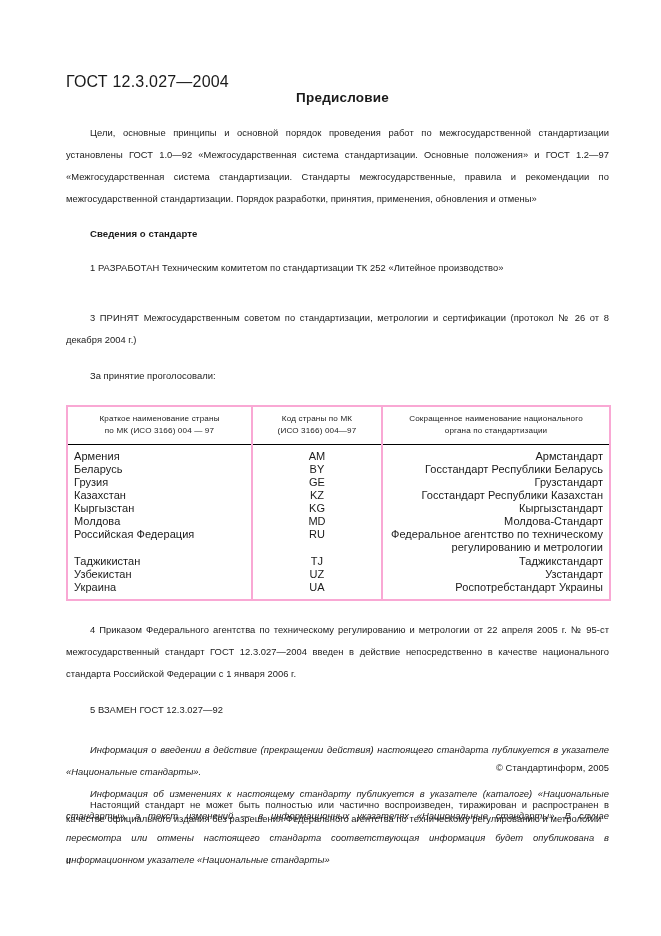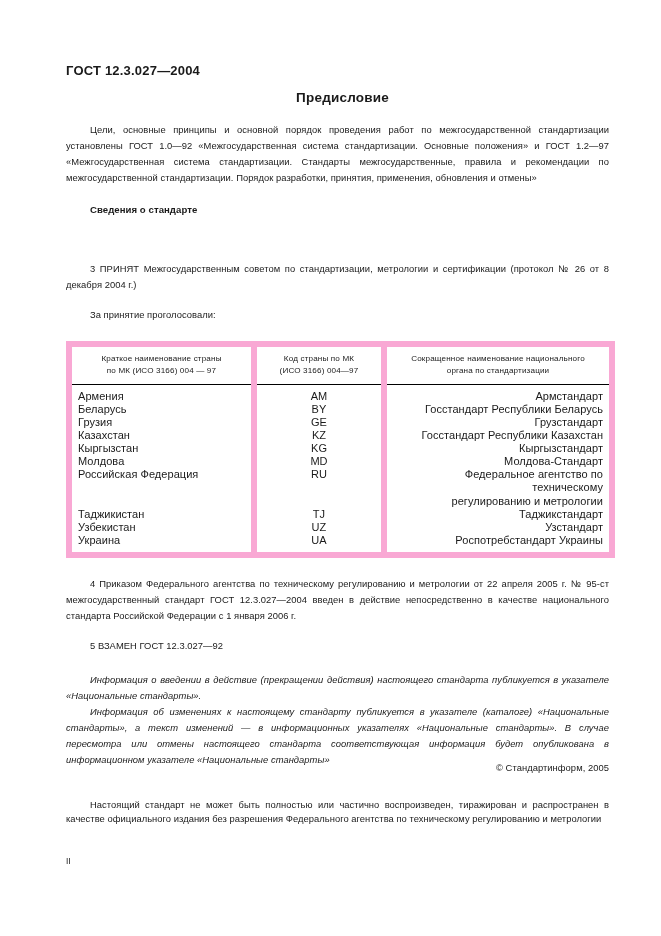--- a/index.html
+++ b/index.html
@@ -16,23 +16,23 @@
     overflow: hidden;
   }
   .page {
     position: absolute;
     inset: 0;
     background: #ffffff;
   }
   .header-code {
     position: absolute;
     left: 66px;
-    top: 63px;
-    font-size: 13px;
-    font-weight: bold;
+    top: 73px;
+    font-size: 16px;
+    font-weight: normal;
     letter-spacing: 0.2px;
   }
   .doc-title {
     position: absolute;
     left: 0;
     right: 0;
     top: 90px;
     text-align: center;
     font-size: 13.5px;
     font-weight: bold;
@@ -41,21 +41,21 @@
   }
   .content {
     position: absolute;
     left: 66px;
     top: 122px;
     width: 543px;
   }
   p.body-par {
     margin: 0;
     font-size: 9.4px;
-    line-height: 16px;
+    line-height: 22px;
     text-align: justify;
     text-indent: 24px;
     letter-spacing: 0.04px;
   }
   p.italic { font-style: italic; }
   .sec-head {
     margin: 0;
     font-size: 9.6px;
     font-weight: bold;
     text-indent: 24px;
@@ -65,21 +65,21 @@
   .gap-14 { height: 14px; }
 
   
   table.vote-table {
     border-collapse: collapse;
     width: 543px;
     margin: 0;
     table-layout: fixed;
   }
   table.vote-table, table.vote-table td, table.vote-table th {
-    border: 6px solid #f9a8d4;
+    border: 2px solid #f9a8d4;
   }
   table.vote-table th {
     font-weight: normal;
     font-size: 8.1px;
     line-height: 12.4px;
     text-align: center;
     padding: 6px 4px 6px 4px;
     vertical-align: middle;
     letter-spacing: 0.15px;
   }
@@ -142,20 +142,21 @@
   <div class="content">
 
     <p class="body-par">Цели, основные принципы и основной порядок проведения работ по межгосударственной стандартизации установлены ГОСТ 1.0—92 «Межгосударственная система стандартизации. Основные положения» и ГОСТ 1.2—97 «Межгосударственная система стандартизации. Стандарты межгосударственные, правила и рекомендации по межгосударственной стандартизации. Порядок разработки, принятия, применения, обновления и отмены»</p>
 
     <div class="gap-18"></div>
 
     <p class="sec-head">Сведения о стандарте</p>
 
     <div class="gap-18"></div>
 
+    <p class="body-par">1  РАЗРАБОТАН Техническим комитетом по стандартизации ТК 252 «Литейное производство»</p>
 
     <div class="gap-14"></div>
 
 
     <div class="gap-14"></div>
 
     <p class="body-par">3  ПРИНЯТ Межгосударственным советом по стандартизации, метрологии и сертификации (протокол №  26 от 8 декабря 2004 г.)</p>
 
     <div class="gap-14"></div>
 

